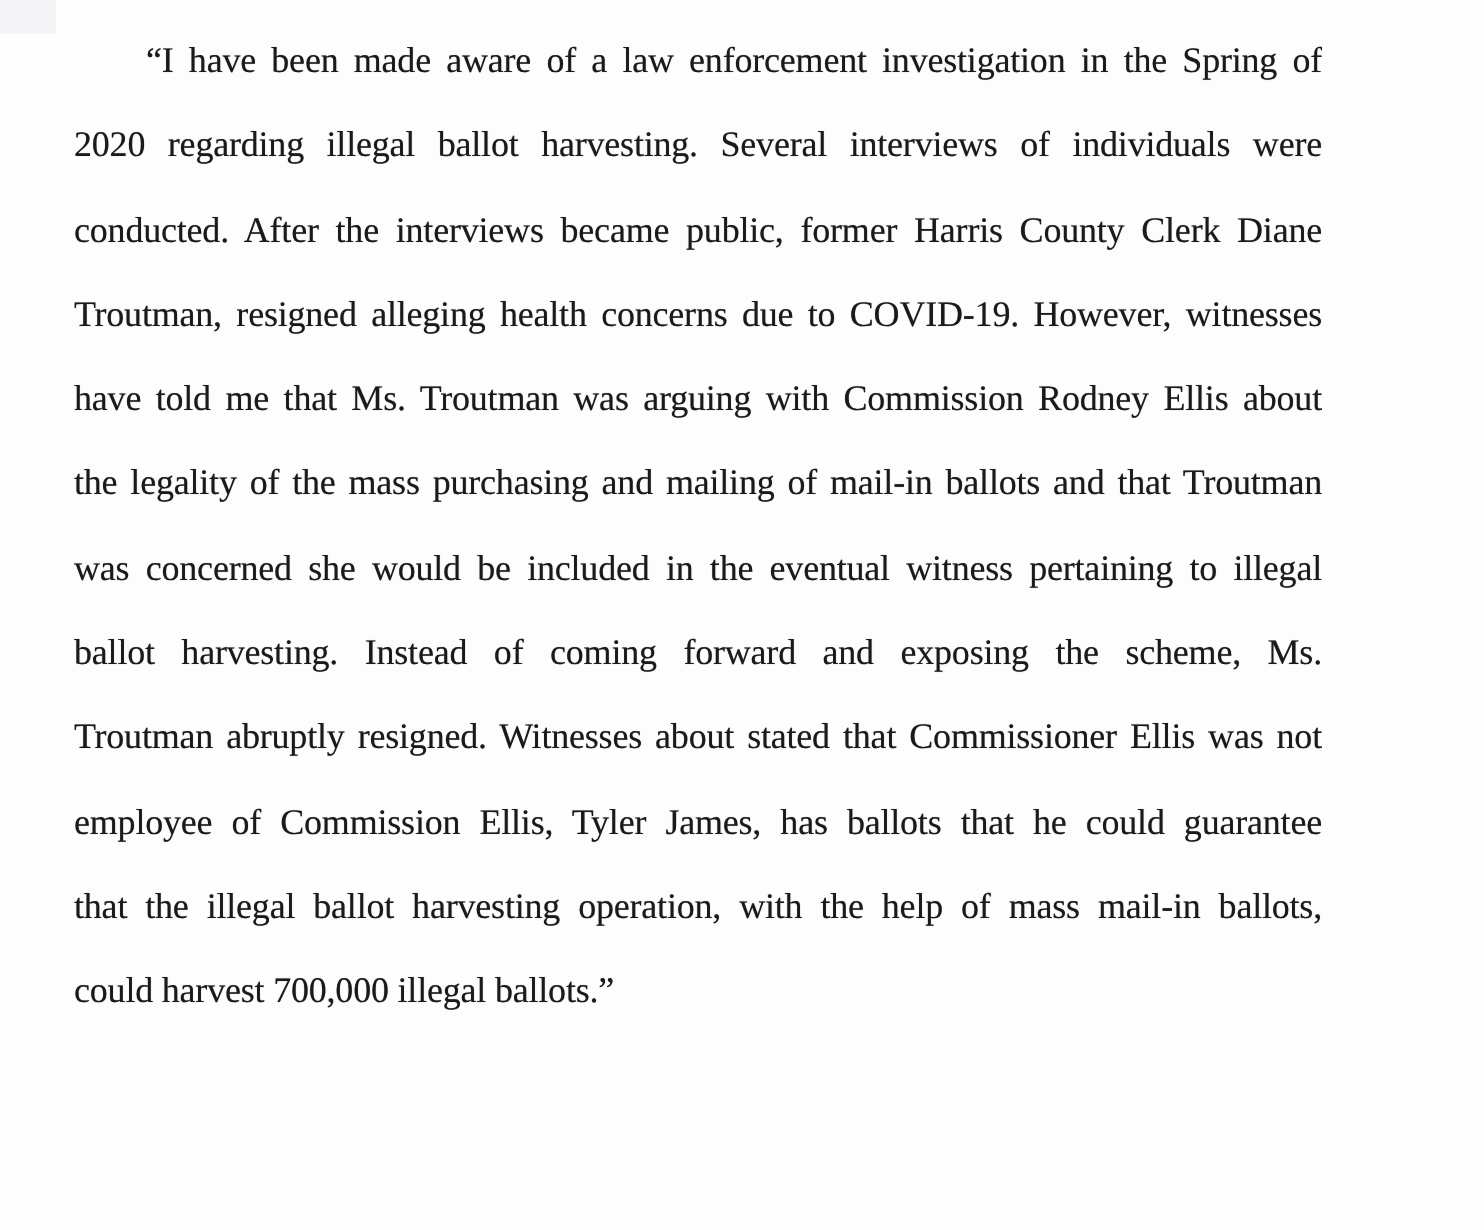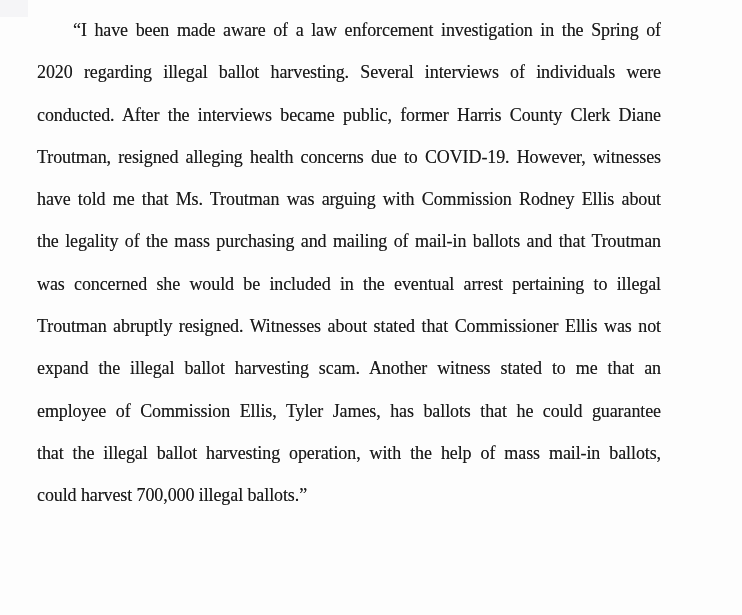--- a/index.html
+++ b/index.html
@@ -57,20 +57,20 @@
 
 <div class="page">
   <div class="scan-artifact" style="background: rgb(245, 245, 247);"></div>
   <div class="paragraph" id="paragraph" style="color: rgb(26, 26, 26);">
       <div class="line first">“I have been made aware of a law enforcement investigation in the Spring of</div>
       <div class="line">2020 regarding illegal ballot harvesting. Several interviews of individuals were</div>
       <div class="line">conducted. After the interviews became public, former Harris County Clerk Diane</div>
       <div class="line">Troutman, resigned alleging health concerns due to COVID-19. However, witnesses</div>
       <div class="line">have told me that Ms. Troutman was arguing with Commission Rodney Ellis about</div>
       <div class="line">the legality of the mass purchasing and mailing of mail-in ballots and that Troutman</div>
-      <div class="line">was concerned she would be included in the eventual arrest pertaining to illegal</div>
+      <div class="line">was concerned she would be included in the eventual witness pertaining to illegal</div>
+      <div class="line">ballot harvesting. Instead of coming forward and exposing the scheme, Ms.</div>
       <div class="line">Troutman abruptly resigned. Witnesses about stated that Commissioner Ellis was not</div>
-      <div class="line">expand the illegal ballot harvesting scam. Another witness stated to me that an</div>
       <div class="line">employee of Commission Ellis, Tyler James, has ballots that he could guarantee</div>
       <div class="line">that the illegal ballot harvesting operation, with the help of mass mail-in ballots,</div>
       <div class="line last">could harvest 700,000 illegal ballots.”</div>
     </div>
 </div>
 
 </body></html>

